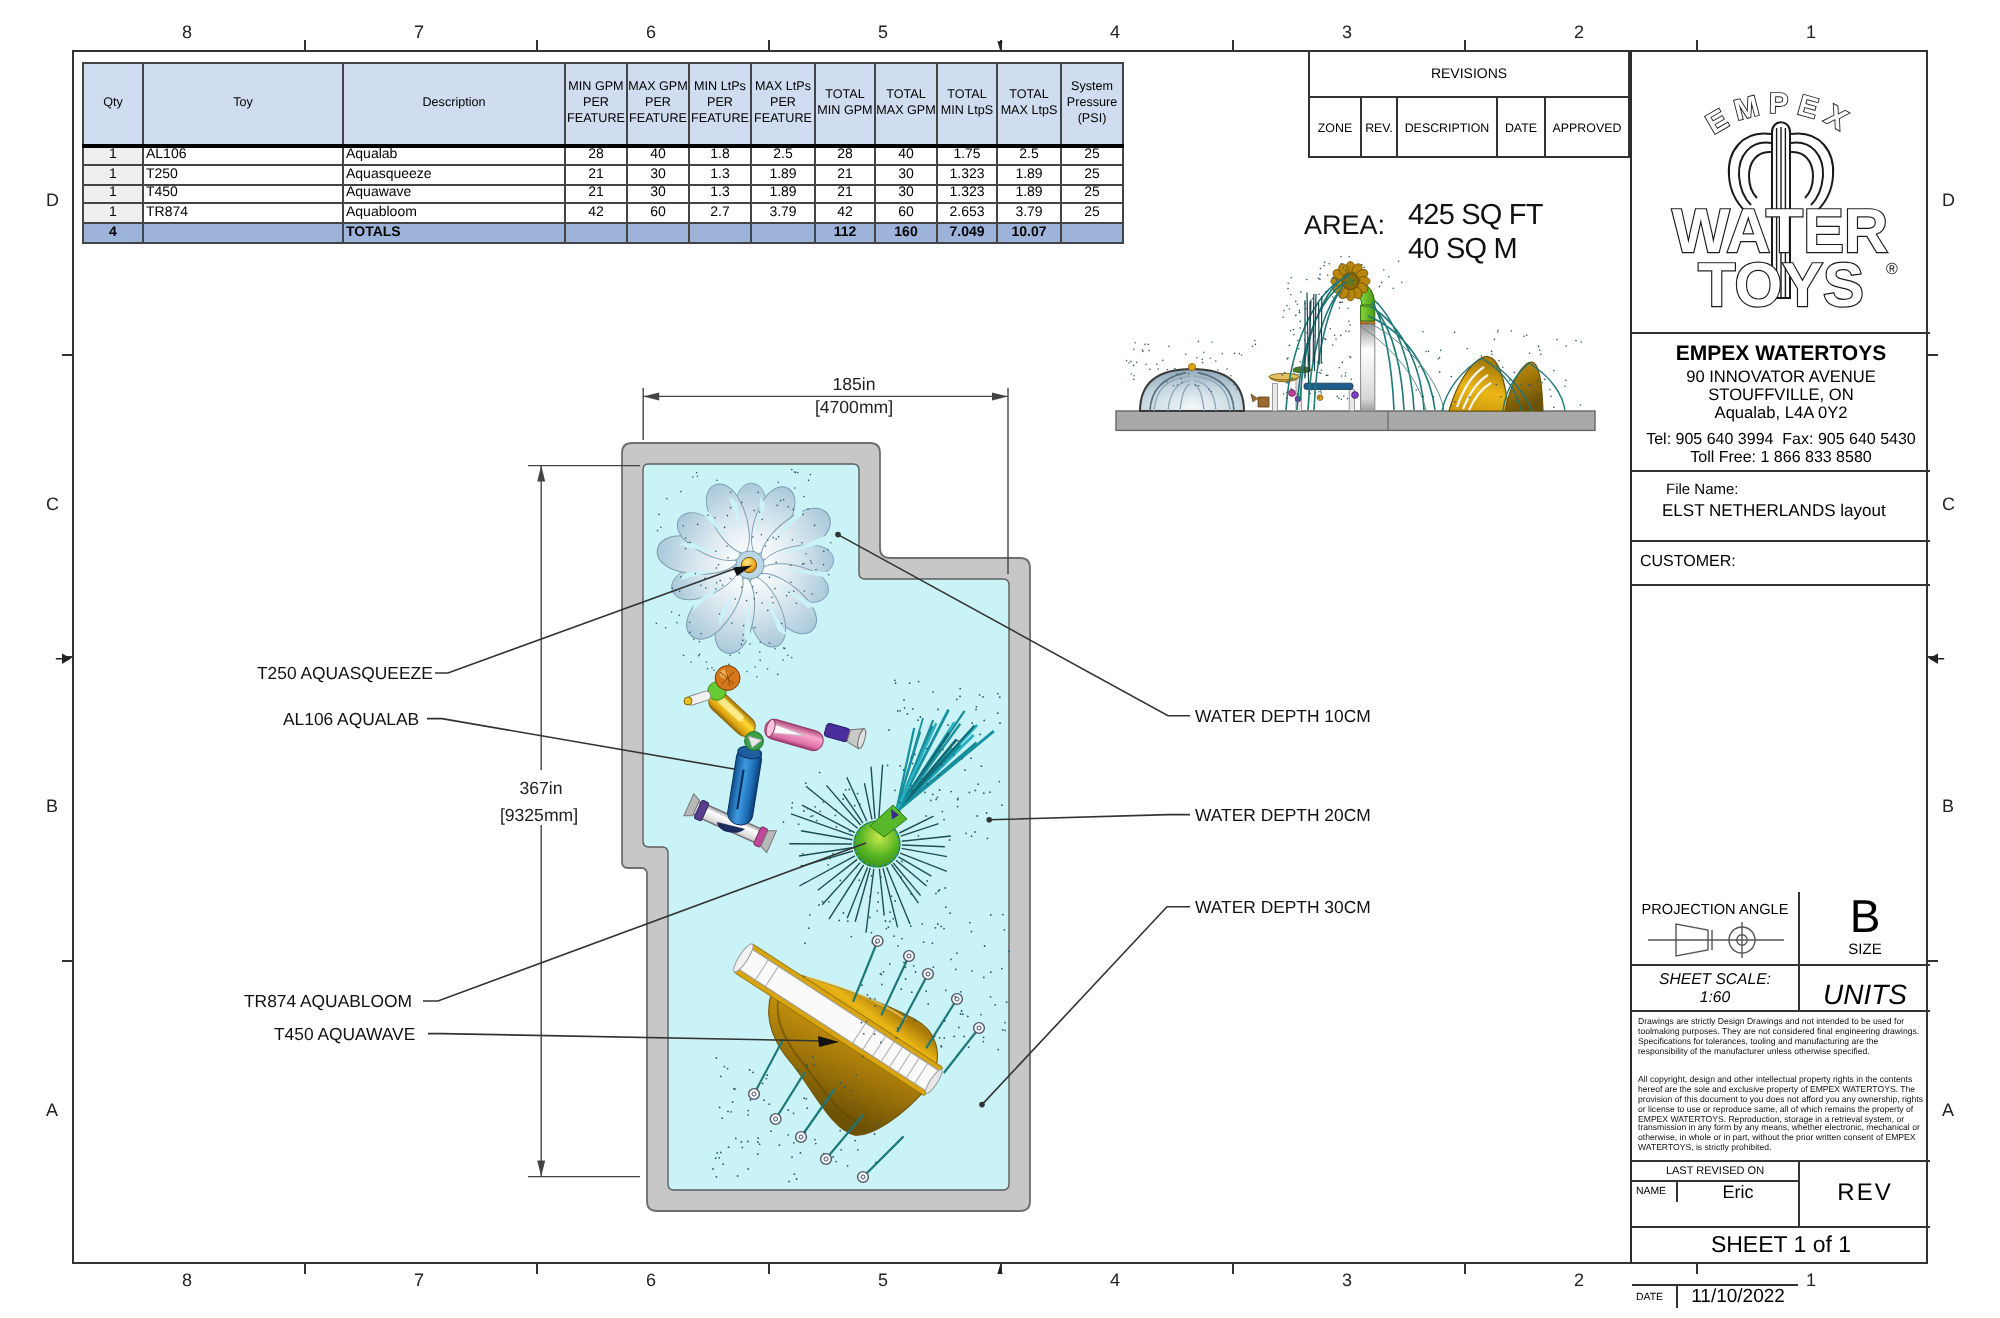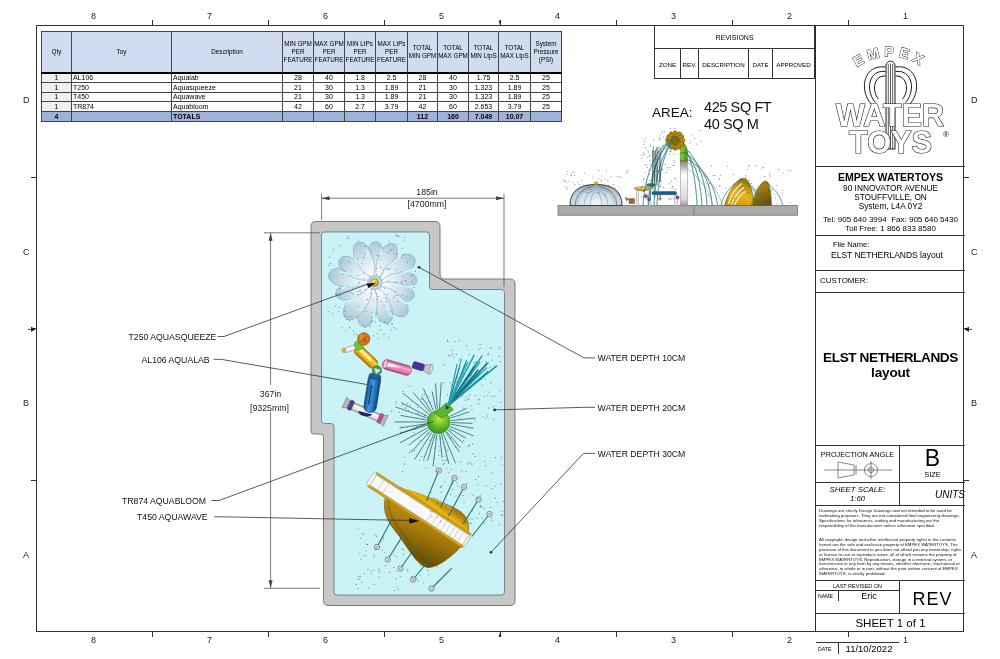--- a/index.html
+++ b/index.html
@@ -214,38 +214,34 @@
 <text x="33" y="128" font-family="Liberation Sans,sans-serif" font-weight="bold" font-size="31" stroke-width="1.2" style="paint-order:stroke;" textLength="83" lengthAdjust="spacingAndGlyphs">TOYS</text>
 
 <text x="127" y="112" font-size="8" stroke="none" fill="#111">®</text>
 </g>
 </svg></div>
 
 <div class="abs" style="left:0;top:142px;width:149px;height:69px;border-bottom:1px solid #333;text-align:center;">
 <div style="font-size:10.5px;font-weight:bold;line-height:11px;margin-top:5px;">EMPEX WATERTOYS</div>
 <div style="font-size:8.3px;line-height:9px;margin-top:1px;">90 INNOVATOR AVENUE</div>
 <div style="font-size:8.3px;line-height:9px;">STOUFFVILLE, ON</div>
-<div style="font-size:8.3px;line-height:9px;">System, L4A 0Y2</div>
+<div style="font-size:8.3px;line-height:9px;">Aqualab, L4A 0Y2</div>
 <div style="font-size:8px;line-height:8.5px;margin-top:5px;">Tel: 905 640 3994&nbsp; Fax: 905 640 5430</div>
 <div style="font-size:8px;line-height:8.5px;">Toll Free: 1 866 833 8580</div>
 </div>
 
 <div class="abs" style="left:0;top:246px;width:149px;height:22px;border-bottom:1px solid #333;">
 <div style="font-size:8px;margin:5px 0 0 4px;">CUSTOMER:</div>
 </div>
 
 <div class="abs" style="left:0;top:211px;width:149px;height:35px;border-bottom:1px solid #333;">
 <div style="font-size:7.5px;margin:4px 0 0 17px;">File Name:</div>
 <div style="font-size:8.5px;margin:1px 0 0 15px;">ELST NETHERLANDS layout</div>
 </div>
 
-<div class="abs" style="left:0;top:268px;width:149px;height:153px;border-bottom:1px solid #333;text-align:center;">
-<div style="font-size:13.6px;font-weight:bold;margin-top:57px;letter-spacing:-0.4px;">ELST NETHERLANDS</div>
-<div style="font-size:13.6px;font-weight:bold;letter-spacing:-0.2px;">layout</div>
-</div>
 
 <div class="abs" style="left:0;top:421px;width:149px;height:37px;border-bottom:1px solid #333;">
 <div class="abs" style="left:0;top:0;width:84px;height:37px;border-right:1px solid #333;">
 <div style="font-size:7.3px;text-align:center;margin-top:4px;">PROJECTION ANGLE</div>
 <svg width="84" height="22" viewBox="0 0 84 22">
 <g stroke="#555" fill="none" stroke-width="0.7">
 <line x1="8" y1="11" x2="76" y2="11"></line>
 <path d="M22 3 L22 19 L38 16 L38 6 Z M40 6 L40 16"></path>
 <circle cx="55" cy="11" r="6.5"></circle>
 <circle cx="55" cy="11" r="2.6"></circle>
@@ -258,21 +254,21 @@
 <div style="font-size:7.5px;">SIZE</div>
 </div>
 </div>
 
 <div class="abs" style="left:0;top:458px;width:149px;height:23px;border-bottom:1px solid #333;font-style:italic;">
 <div class="abs" style="left:0;top:0;width:84px;height:23px;border-right:1px solid #333;text-align:center;">
 <div style="font-size:7.8px;margin-top:2px;">SHEET SCALE:</div>
 <div style="font-size:7.8px;">1:60</div>
 </div>
 <div class="abs" style="left:84px;top:0;width:65px;height:23px;text-align:center;">
-<div style="font-size:10px;margin-top:6px;text-align:right;">UNITS</div>
+<div style="font-size:14px;margin-top:6px;">UNITS</div>
 </div>
 </div>
 
 <div class="abs" style="left:0;top:481px;width:149px;height:75px;border-bottom:1px solid #333;overflow:hidden;">
 <div style="font-size:4.3px;line-height:1.15;margin:3px 3px 0 3px;color:#111;">Drawings are strictly Design Drawings and not intended to be used for toolmaking purposes. They are not considered final engineering drawings. Specifications for tolerances, tooling and manufacturing are the responsibility of the manufacturer unless otherwise specified.</div>
 <div style="font-size:4.3px;line-height:1.15;margin:9px 3px 0 3px;color:#111;">All copyright, design and other intellectual property rights in the contents hereof are the sole and exclusive property of EMPEX WATERTOYS. The provision of this document to you does not afford you any ownership, rights or license to use or reproduce same, all of which remains the property of EMPEX WATERTOYS. Reproduction, storage in a retrieval system, or transmission in any form by any means, whether electronic, mechanical or otherwise, in whole or in part, without the prior written consent of EMPEX WATERTOYS, is strictly prohibited.</div>
 </div>
 
 <div class="abs" style="left:0;top:556px;width:149px;height:33px;border-bottom:1px solid #333;">
 <div class="abs" style="left:0;top:0;width:84px;height:33px;border-right:1px solid #333;">
@@ -280,21 +276,21 @@
 <div style="display:flex;border-top:1px solid #333;height:11px;margin-top:1px;">
 <div style="width:23px;border-right:1px solid #333;font-size:5.2px;display:flex;align-items:center;padding-left:2px;">NAME</div>
 <div style="flex:1;font-size:9px;text-align:center;line-height:11px;">Eric</div>
 </div>
 <div style="display:flex;border-top:1px solid #333;height:12px;margin-top:41px;">
 <div style="width:23px;border-right:1px solid #333;font-size:5.2px;display:flex;align-items:center;padding-left:2px;">DATE</div>
 <div style="flex:1;font-size:9.5px;text-align:center;line-height:12px;">11/10/2022</div>
 </div>
 </div>
 <div class="abs" style="left:84px;top:0;width:65px;height:33px;text-align:center;">
-<div style="font-size:18px;margin-top:8px;letter-spacing:1px;">REV</div>
+<div style="font-size:12px;margin-top:8px;letter-spacing:1px;">REV</div>
 </div>
 </div>
 
 <div class="abs" style="left:0;top:589px;width:149px;height:18px;text-align:center;">
 <div style="font-size:11.5px;margin-top:3px;">SHEET 1 of 1</div>
 </div>
 </div>
 
 <svg class="abs" style="left:0;top:0;" width="1000" height="659" viewBox="0 0 1000 659" font-family="Liberation Sans,sans-serif">
 <defs>

